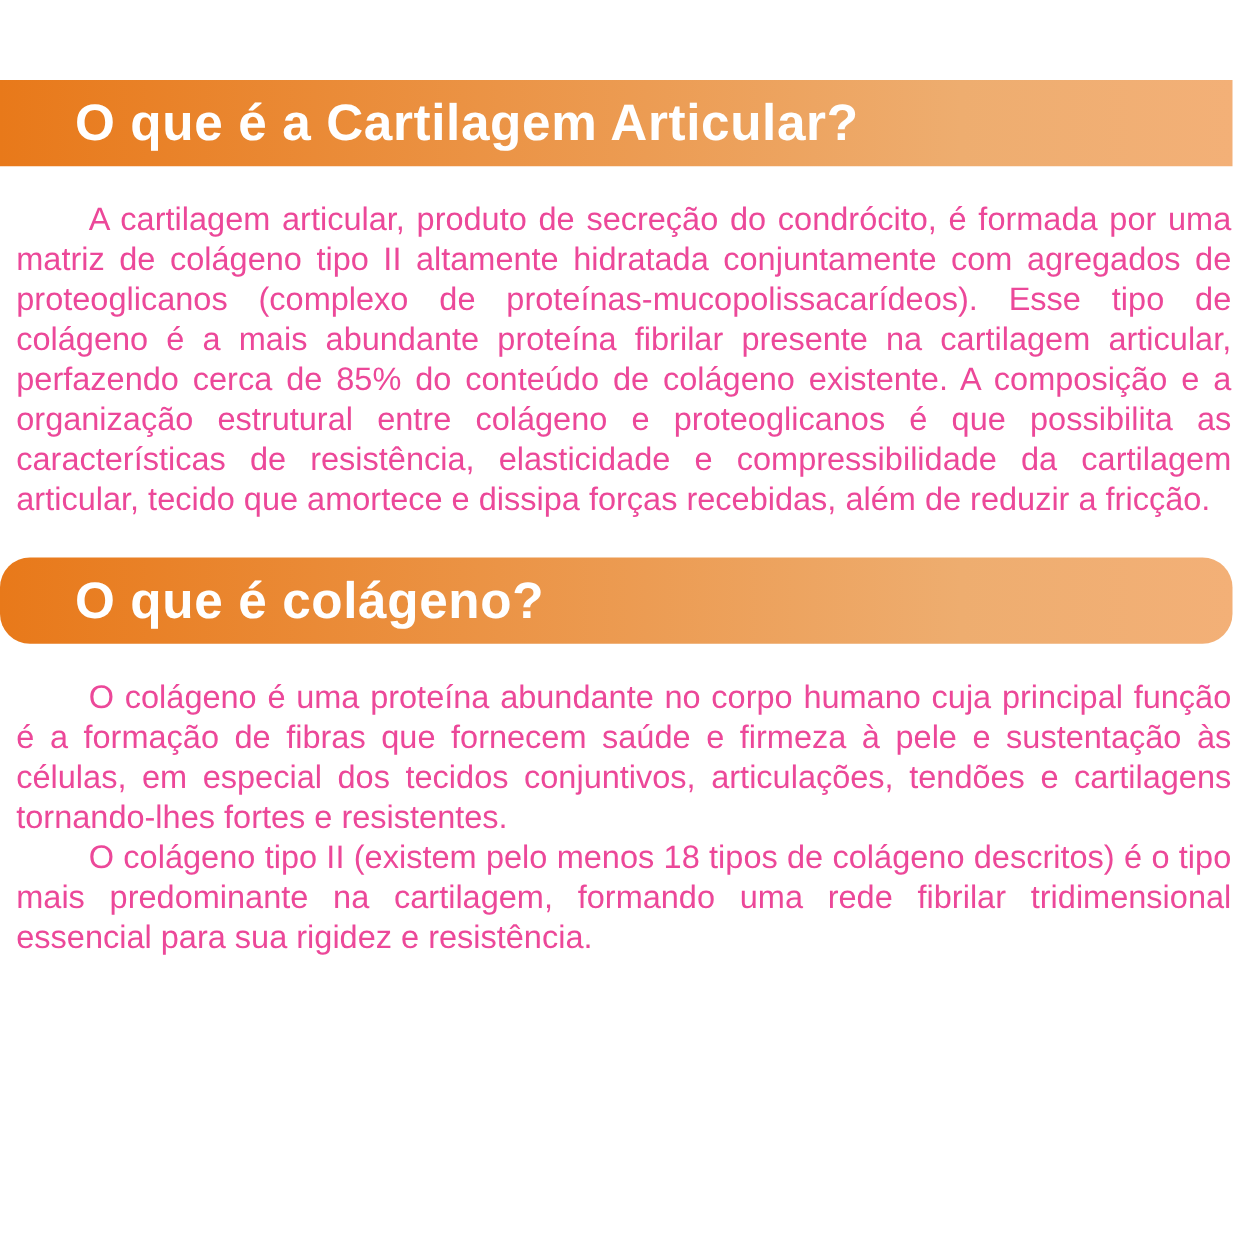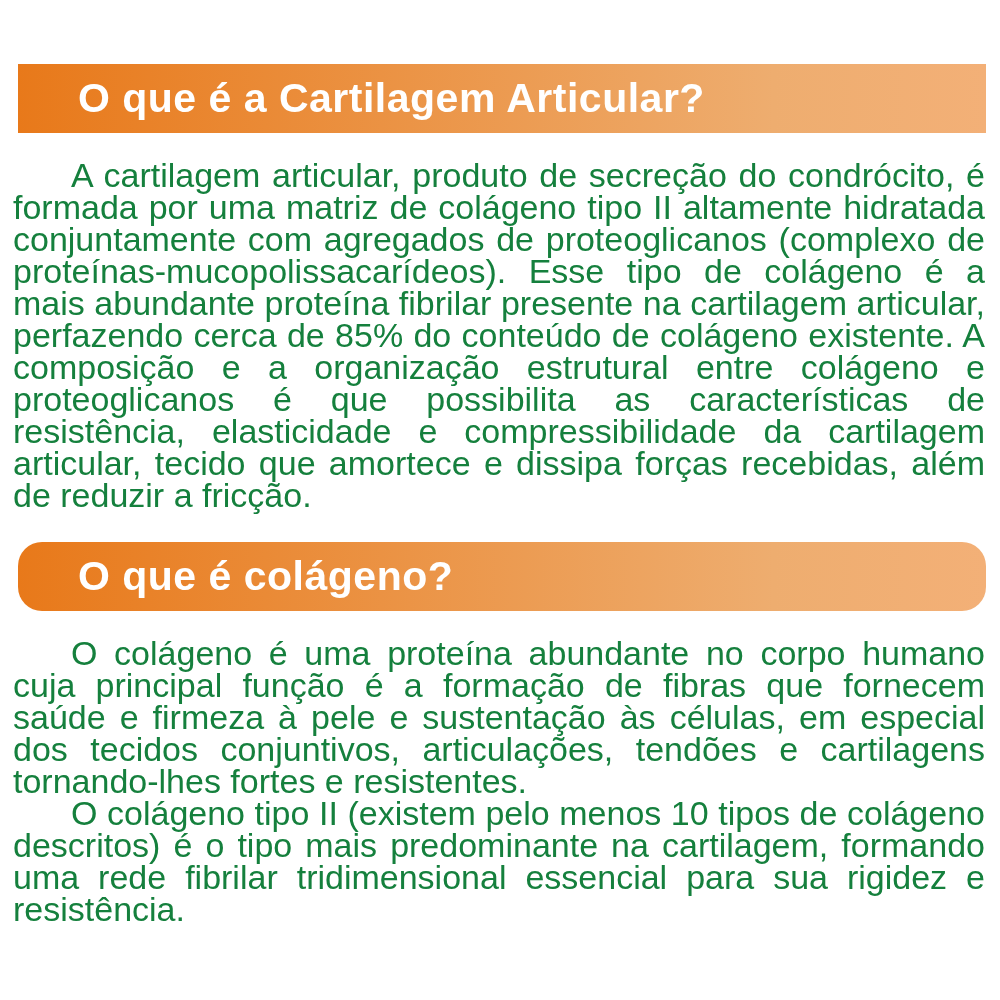--- a/index.html
+++ b/index.html
@@ -10,21 +10,20 @@
   body {
     width: 1000px;
     height: 1000px;
     overflow: hidden;
     font-family: "Liberation Sans", sans-serif;
   }
   .doc {
     padding-top: 64px;
   }
   .header-bar {
-    margin-left: 18px;
     margin-right: 14px;
     height: 69px;
     background: linear-gradient(90deg, #e8791a 0%, #eead6f 78%, #f3b077 100%);
     display: flex;
     align-items: center;
   }
   .header-bar.gap-above {
     margin-top: 31px;
     border-radius: 24px;
   }
@@ -33,23 +32,23 @@
     padding-left: 60px;
     font-size: 41px;
     font-weight: bold;
     letter-spacing: 0.5px;
     color: #ffffff;
     white-space: nowrap;
   }
   .body-par {
     margin: 0;
     padding: 0 15px 0 13px;
-    font-size: 34px;
+    font-size: 26px;
     line-height: 32px;
-    color: #15803d;
+    color: #ec4899;
     text-align: justify;
     text-align-last: left;
     text-indent: 58px;
   }
   .body-par.first-after-bar {
     margin-top: 26px;
   }
 </style>
 </head>
 <body>
@@ -61,16 +60,16 @@
       <h1 class="header-title">O que é a Cartilagem Articular?</h1>
     </div>
     <p class="body-par first-after-bar">A cartilagem articular, produto de secreção do condrócito, é formada por uma matriz de colágeno tipo II altamente hidratada conjuntamente com agregados de proteoglicanos (complexo de proteínas-mucopolissacarídeos). Esse tipo de colágeno é a mais abundante proteína fibrilar presente na cartilagem articular, perfazendo cerca de 85% do conteúdo de colágeno existente. A composição e a organização estrutural entre colágeno e proteoglicanos é que possibilita as características de resistência, elasticidade e compressibilidade da cartilagem articular, tecido que amortece e dissipa forças recebidas, além de reduzir a fricção.</p>
   </section>
 
   <section>
     <div class="header-bar gap-above">
       <h1 class="header-title">O que é colágeno?</h1>
     </div>
     <p class="body-par first-after-bar">O colágeno é uma proteína abundante no corpo humano cuja principal função é a formação de fibras que fornecem saúde e firmeza à pele e sustentação às células, em especial dos tecidos conjuntivos, articulações, tendões e cartilagens tornando-lhes fortes e resistentes.</p>
-    <p class="body-par">O colágeno tipo II (existem pelo menos 10 tipos de colágeno descritos) é o tipo mais predominante na cartilagem, formando uma rede fibrilar tridimensional essencial para sua rigidez e resistência.</p>
+    <p class="body-par">O colágeno tipo II (existem pelo menos 18 tipos de colágeno descritos) é o tipo mais predominante na cartilagem, formando uma rede fibrilar tridimensional essencial para sua rigidez e resistência.</p>
   </section>
 
 </div>
 
 </body></html>

